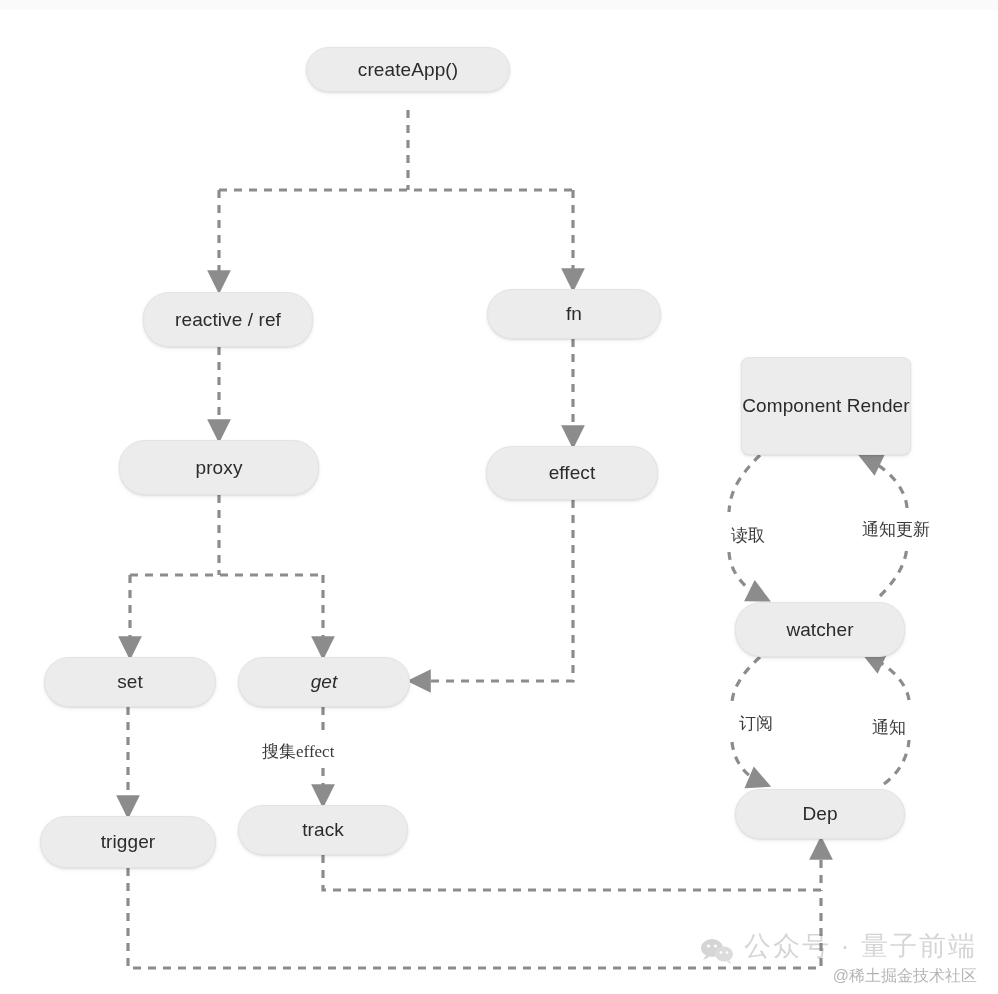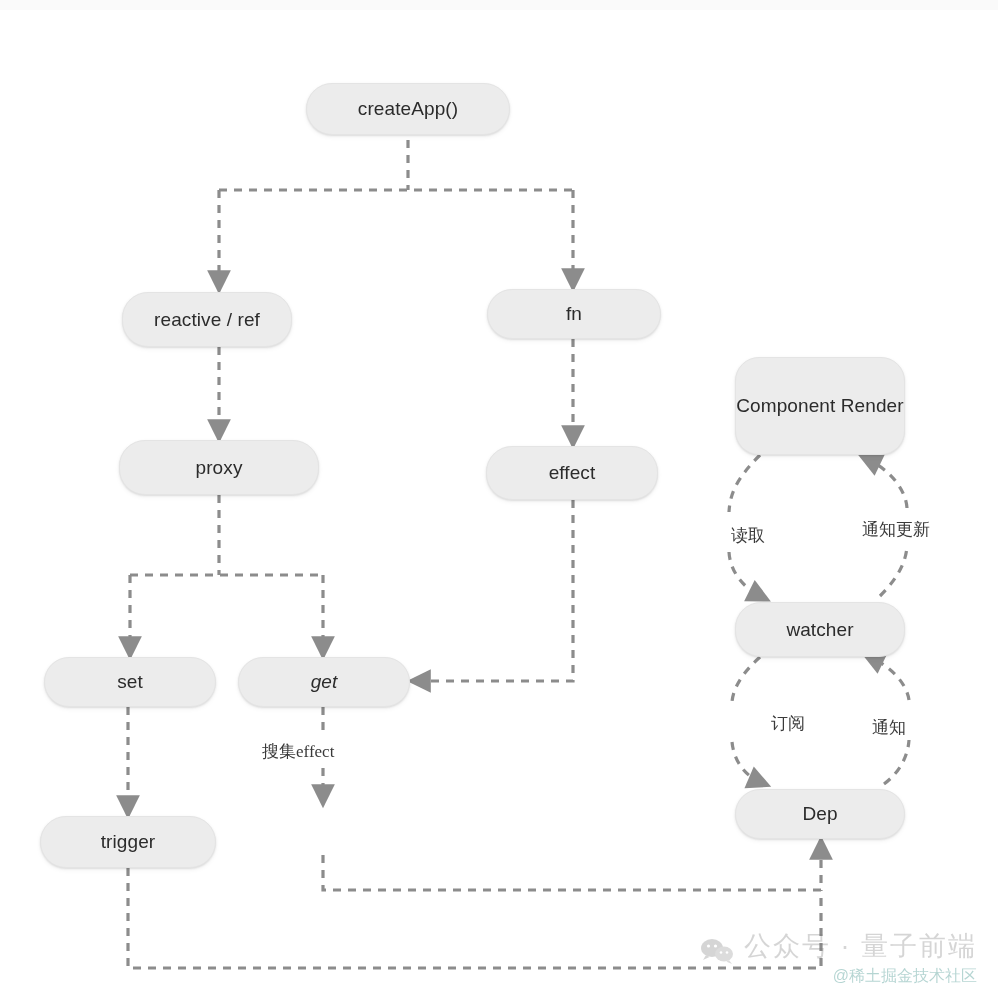--- a/index.html
+++ b/index.html
@@ -40,21 +40,21 @@
     display: flex;
     align-items: center;
     justify-content: center;
     text-align: center;
     color: #2b2b2b;
     font-size: 19px;
     line-height: 1.35;
     letter-spacing: 0.1px;
     user-select: none;
   }
-  .node.boxy { border-radius: 24px; }
+  .node.boxy { border-radius: 8px; margin-left: 6px; }
   .node.tall { font-size: 19px; }
   .edge-label {
     position: absolute;
     color: #3a3a3a;
     font-size: 17px;
     white-space: nowrap;
     user-select: none;
     font-family: Liberation Serif, serif;
   }
   .edge-label.cn { font-size: 17px; }
@@ -73,21 +73,21 @@
     display: flex;
     flex-direction: column;
   }
   #watermark .wm-line1 {
     font-size: 27px;
     color: #777;
     letter-spacing: 2px;
   }
   #watermark .wm-line2 {
     font-size: 16px;
-    color: #0f766e;
+    color: #000000;
     text-align: right;
     margin-top: 2px;
   }
 </style>
 </head>
 <body>
 
 <div id="canvas">
 
   <div id="topstrip"></div>
@@ -135,25 +135,25 @@
       <path d="M907,508 C906,490 890,470 869,460" marker-end="url(#arrow)"></path>
 
       <path d="M760,657 C740,675 733,690 732,702"></path>
       <path d="M732,742 C734,762 746,776 760,782" marker-end="url(#arrow)"></path>
 
       <path d="M884,784 C900,772 908,756 909,740"></path>
       <path d="M909,700 C907,685 893,668 872,658" marker-end="url(#arrow)"></path>
     </g>
   </svg>
 
-  <div class="node" style="left:306px; top:47px; width:204px; height:52px;margin-top:36px;">
+  <div class="node" style="left:306px; top:47px; width:204px; height:45px;">
     <span>createApp()</span>
   </div>
 
-  <div class="node" style="left:122px; top:292px; width:170px; height:55px;">
+  <div class="node" style="left:143px; top:292px; width:170px; height:55px;">
     <span>reactive / ref</span>
   </div>
 
   <div class="node" style="left:487px; top:289px; width:174px; height:50px;">
     <span>fn</span>
   </div>
 
   <div class="node" style="left:119px; top:440px; width:200px; height:55px;">
     <span>proxy</span>
   </div>
@@ -175,32 +175,35 @@
   </div>
 
   <div class="node" style="left:735px; top:602px; width:170px; height:55px;">
     <span>watcher</span>
   </div>
 
   <div class="node" style="left:40px; top:816px; width:176px; height:52px;">
     <span>trigger</span>
   </div>
 
+  <div class="node" style="left:238px; top:805px; width:170px; height:50px;">
+    <span>track</span>
+  </div>
 
   <div class="node" style="left:735px; top:789px; width:170px; height:50px;">
     <span>Dep</span>
   </div>
 
   <div class="edge-label" style="left:262px; top:740px;">搜集effect</div>
 
   <div class="edge-label cn" style="left:731px; top:524px;">读取</div>
 
   <div class="edge-label cn" style="left:855px; top:518px;margin-left:7px;">通知更新</div>
 
-  <div class="edge-label cn" style="left:739px; top:712px;margin-left:32px;">订阅</div>
+  <div class="edge-label cn" style="left:739px; top:712px;">订阅</div>
 
   <div class="edge-label cn" style="left:872px; top:716px;">通知</div>
 
   <div id="watermark" style="left:700px; top:928px;">
     <span class="wm-icon">
       <svg width="36" height="28" viewBox="0 0 36 28" xmlns="http://www.w3.org/2000/svg">
         <ellipse cx="12" cy="10" rx="11" ry="9" fill="#777"></ellipse>
         <path d="M6,17 L3,22 L9.5,19 z" fill="#777"></path>
         <circle cx="8.5" cy="8" r="1.6" fill="#fff"></circle>
         <circle cx="15.5" cy="8" r="1.6" fill="#fff"></circle>

